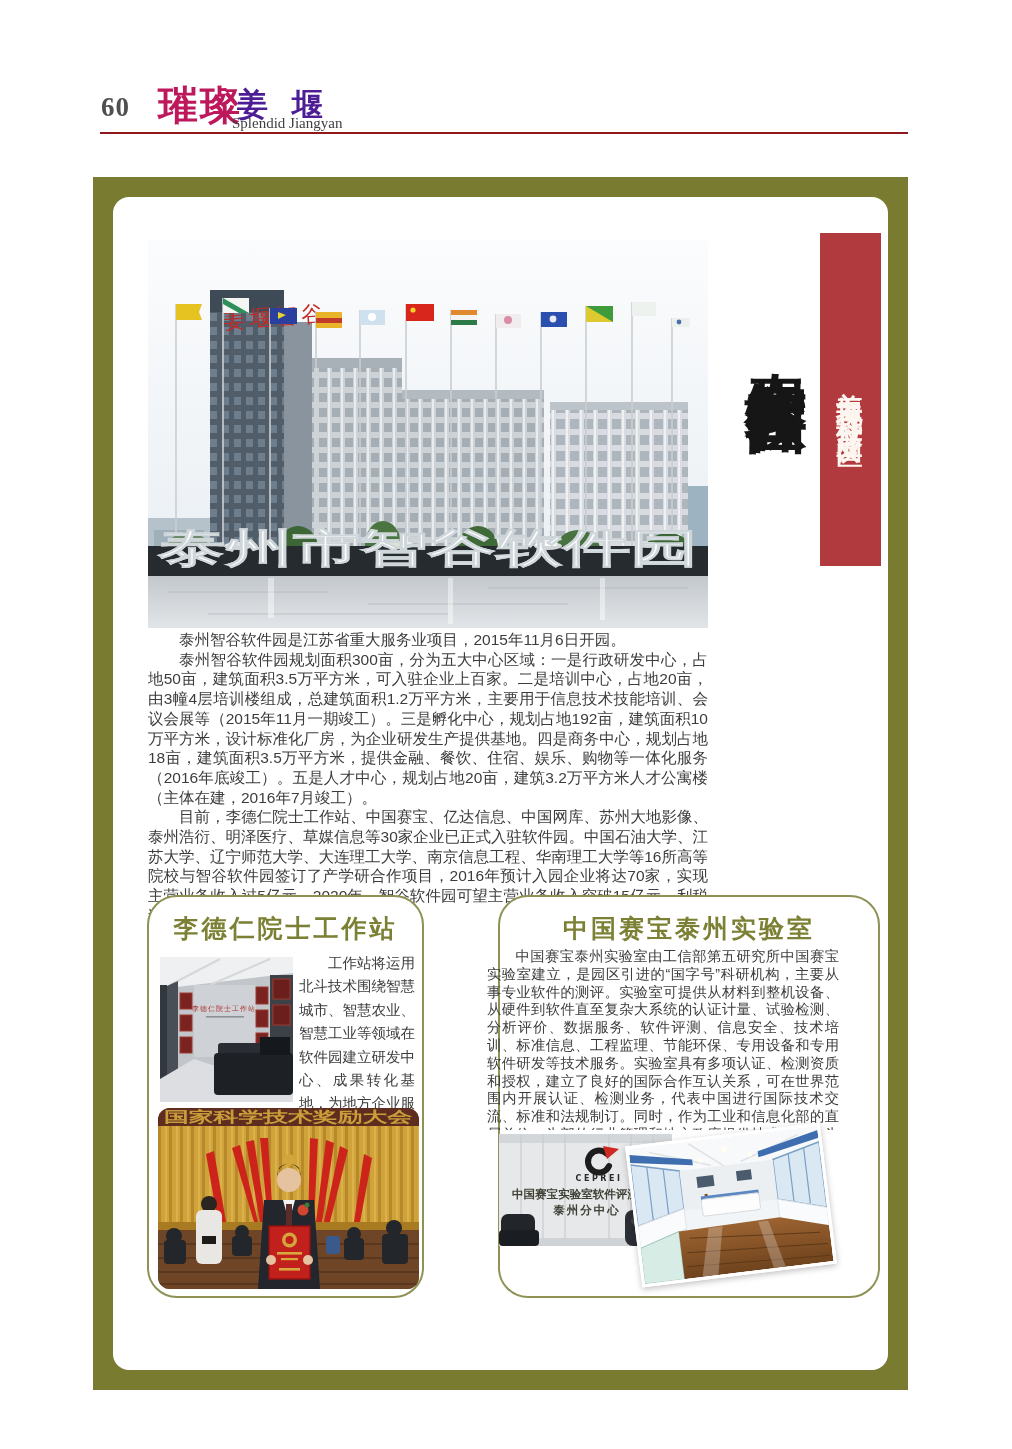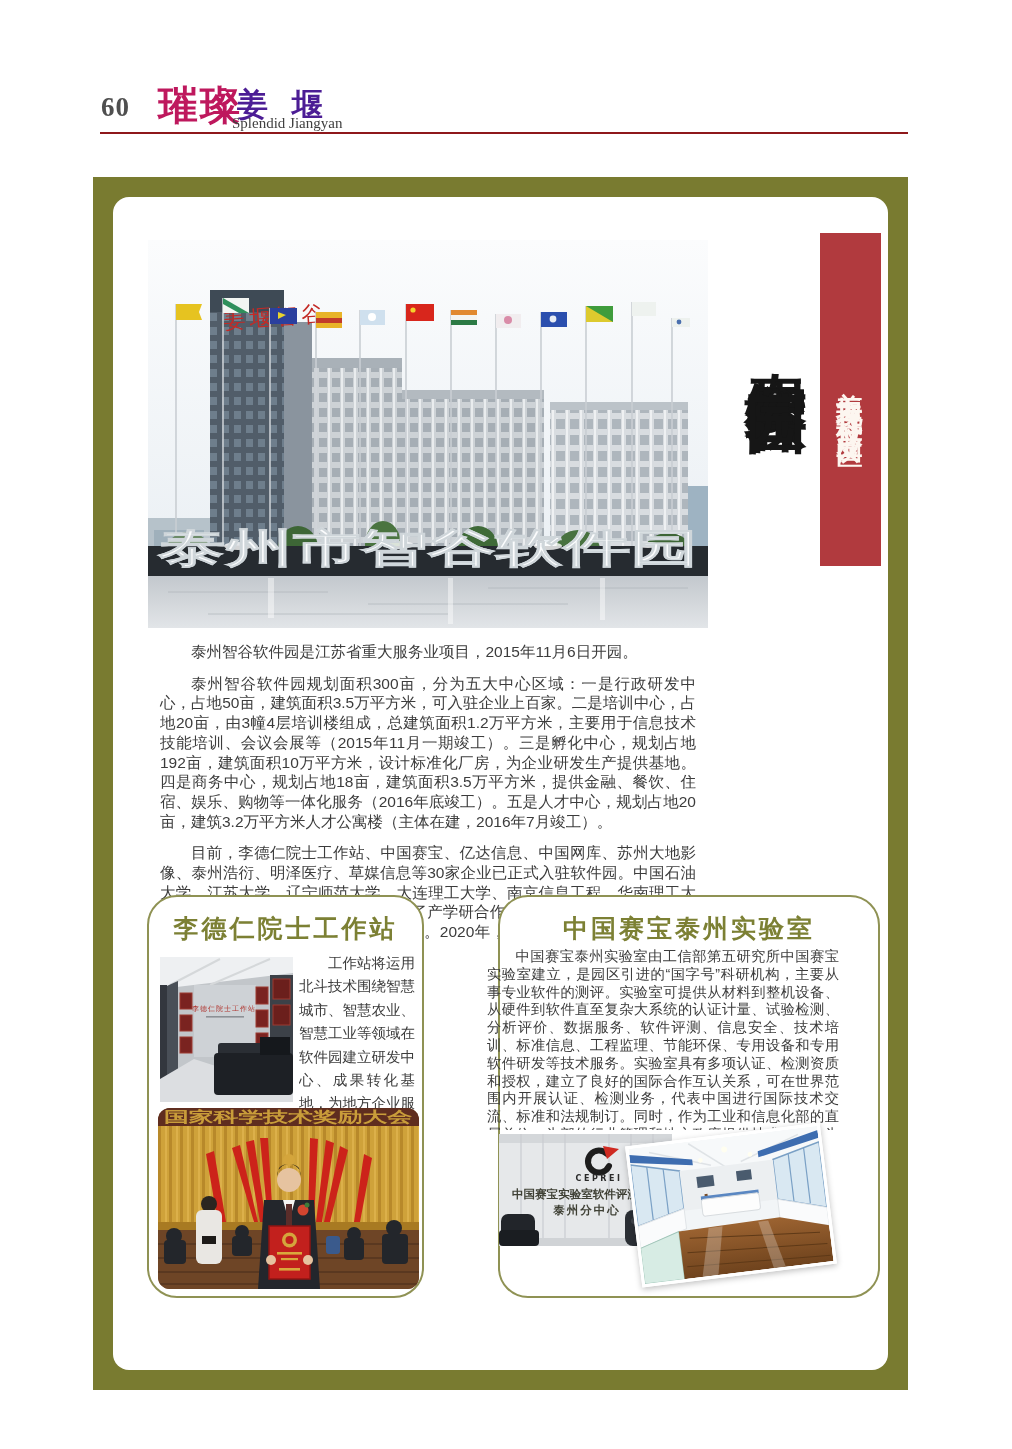--- a/index.html
+++ b/index.html
@@ -25,21 +25,21 @@
               font-family:"DejaVu Serif",serif;font-weight:bold;font-size:26px;letter-spacing:6px;}
 
   
   .big-title{left:743px;top:324px;writing-mode:vertical-rl;text-orientation:upright;
              font-family:"DejaVu Sans",sans-serif;font-weight:900;font-size:62px;color:#161616;
              letter-spacing:4px;line-height:66px;}
 
   
   .article{left:148px;top:630px;width:560px;font-size:15.5px;line-height:19.7px;
            text-align:justify;color:#3c3c3c;}
-  .article p{margin:12px;text-indent:2em;}
+  .article p{margin:0;text-indent:2em;}
 
   
   .fbox{border:2px solid #8f9254;border-radius:30px;box-sizing:border-box;background:#fff;}
   .fbox-left{left:147px;top:895px;width:277px;height:403px;}
   .fbox-right{left:468px;top:895px;width:382px;height:403px;margin-left:30px;}
   .fbox-title{width:100%;text-align:center;margin-top:15px;
               font:bold 25px "Liberation Serif",serif;color:#7c8034;letter-spacing:3px;}
 
   .lbox-text{left:299px;top:952px;width:116px;height:214px;overflow:hidden;
              font-size:14.5px;line-height:23.4px;text-align:justify;color:#3c3c3c;}

